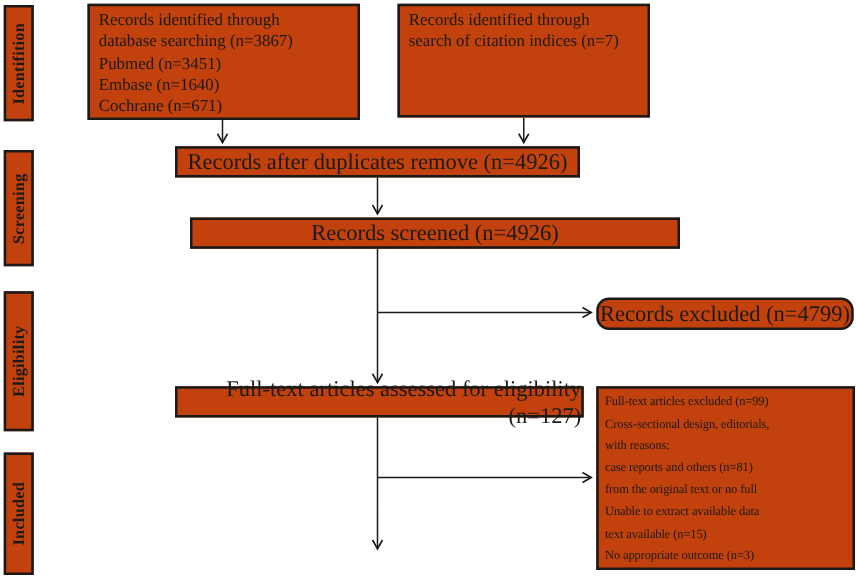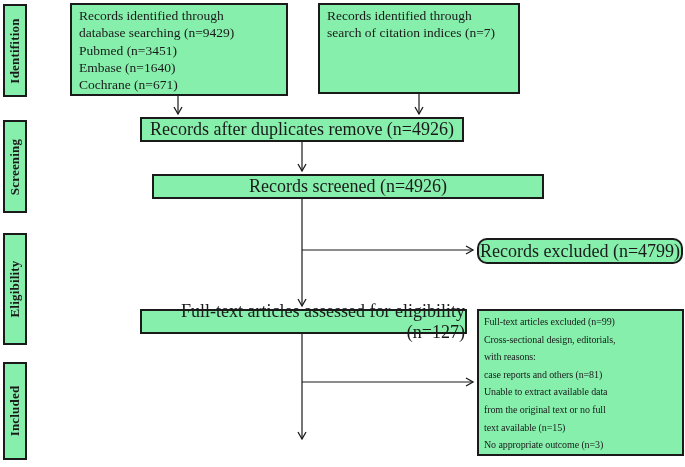--- a/index.html
+++ b/index.html
@@ -15,21 +15,21 @@
   .arrow-layer {
     position: absolute;
     left: 0; top: 0;
     width: 685px; height: 467px;
     z-index: 0;
   }
   .box {
     position: absolute;
     box-sizing: border-box;
     border: 2px solid #1a1a1a;
-    background: #86efac;
+    background: #c2410c;
     z-index: 1;
   }
   .center-box {
     display: flex;
     align-items: center;
     justify-content: center;
     text-align: right;
     font-size: 18px;
   }
   .lines-box { padding: 2px 7px; font-size: 13.5px; line-height: 17.3px; }
@@ -93,21 +93,21 @@
   </div>
   <div class="box stage-label" id="stage-eligibility">
     <span class="vtext">Eligibility</span>
   </div>
   <div class="box stage-label" id="stage-included">
     <span class="vtext">Included</span>
   </div>
 
   <div class="box lines-box" id="box-database">
     <div>Records identified through</div>
-    <div>database searching (n=9429)</div>
+    <div>database searching (n=3867)</div>
     <div>Pubmed (n=3451)</div>
     <div>Embase (n=1640)</div>
     <div>Cochrane (n=671)</div>
   </div>
 
   <div class="box lines-box" id="box-citation">
     <div>Records identified through</div>
     <div>search of citation indices (n=7)</div>
   </div>
 
@@ -125,20 +125,20 @@
 
   <div class="box center-box" id="box-fulltext">
     <span>Full-text articles assessed for eligibility (n=127)</span>
   </div>
 
   <div class="box reasons-box" id="box-reasons">
     <div>Full-text articles excluded (n=99)</div>
     <div>Cross-sectional design, editorials,</div>
     <div>with reasons:</div>
     <div>case reports and others (n=81)</div>
+    <div>from the original text or no full</div>
     <div>Unable to extract available data</div>
-    <div>from the original text or no full</div>
     <div>text available (n=15)</div>
     <div>No appropriate outcome (n=3)</div>
   </div>
 
 
 </div>
 
 </body></html>

